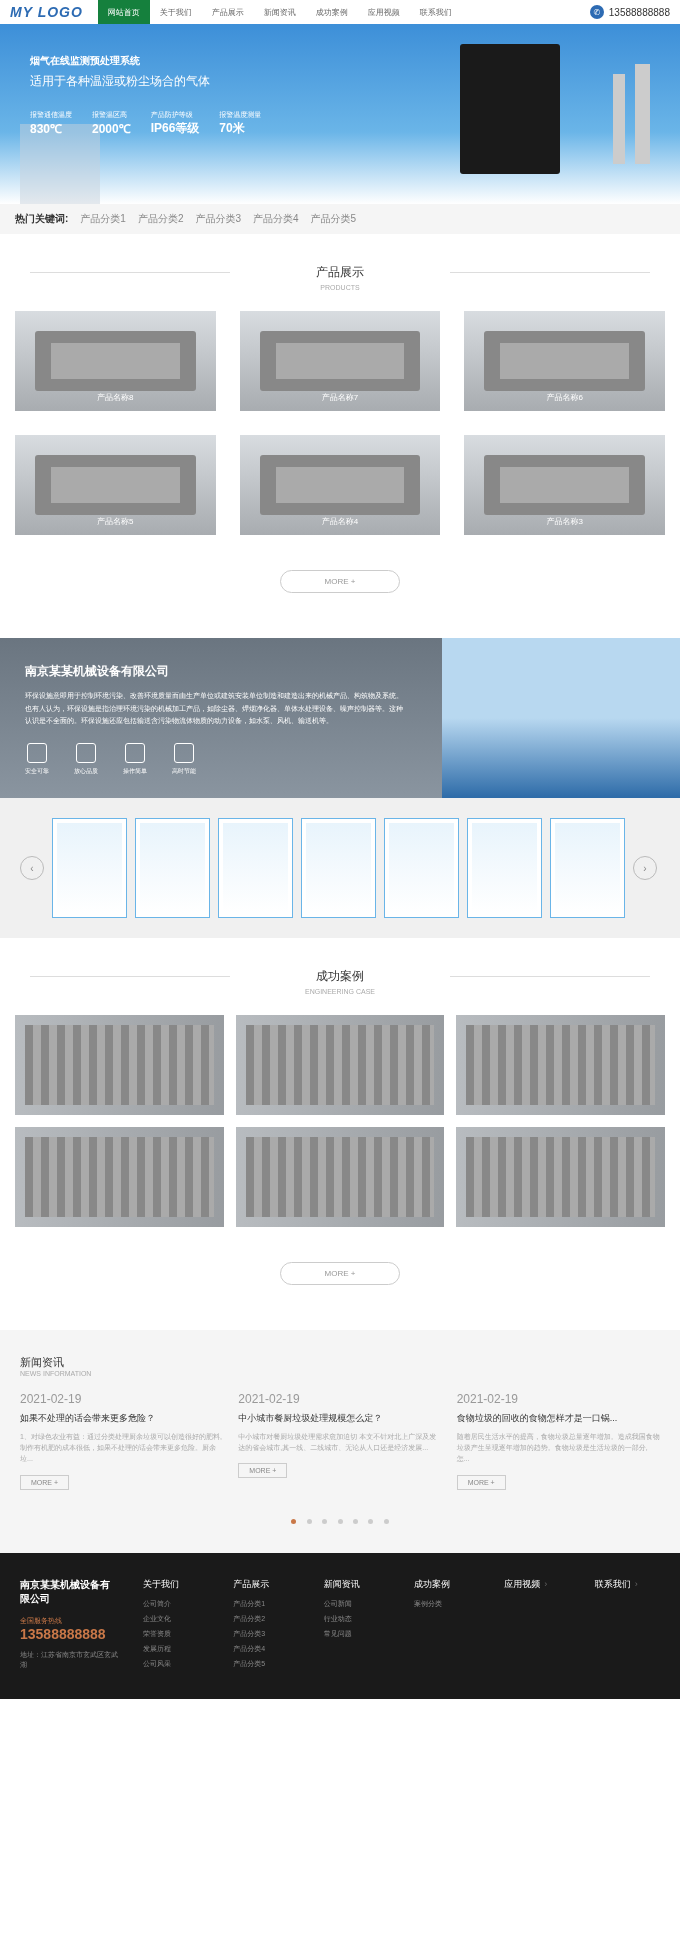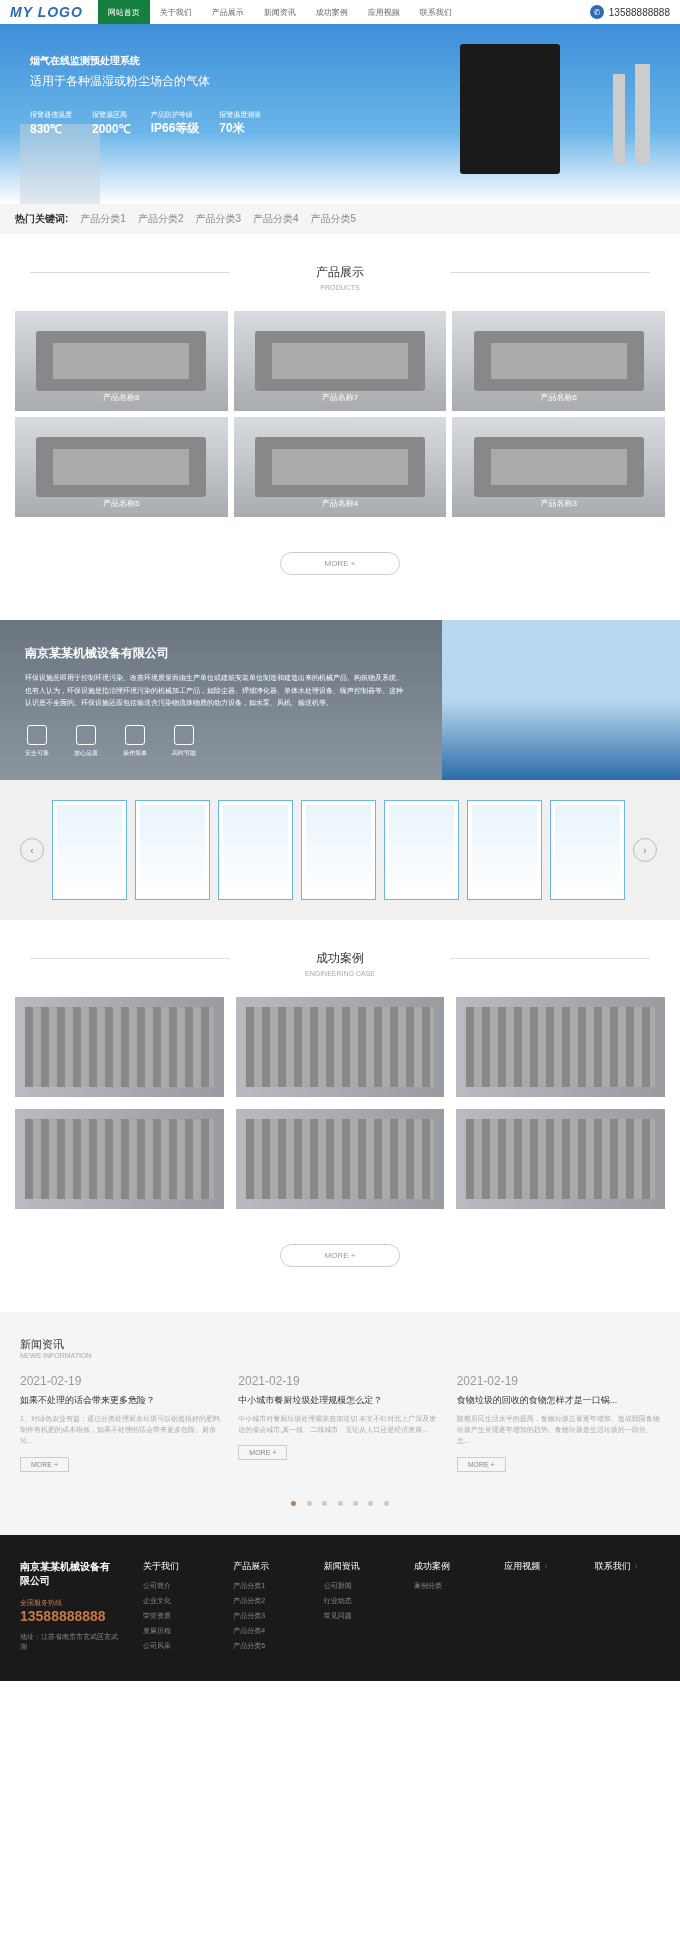--- a/index.html
+++ b/index.html
@@ -25,21 +25,21 @@
 .banner-building{position:absolute;left:20px;bottom:0;width:80px;height:80px;background:rgba(200,210,220,.5)}
 .hot-bar{background:#f5f5f5;padding:8px 15px;display:flex;gap:12px;font-size:10px;color:#888}
 .hot-label{font-weight:bold;color:#333}
 .section{padding:30px 0}
 .sec-title{text-align:center;font-size:12px;color:#333}
 .sec-sub{text-align:center;font-size:7px;color:#aaa;margin-top:3px}
 .sec-title-wrap{position:relative}
 .sec-title-wrap::before,.sec-title-wrap::after{content:"";position:absolute;top:8px;width:200px;height:1px;background:#ddd}
 .sec-title-wrap::before{left:30px}
 .sec-title-wrap::after{right:30px}
-.products{display:grid;grid-template-columns:repeat(3,1fr);gap:6px;padding:20px 15px}
+.products{display:grid;grid-template-columns:repeat(3,1fr);gap:24px;padding:20px 15px}
 .product{position:relative;height:100px;background:linear-gradient(180deg,#d8dce0,#a8acb0);display:flex;align-items:center;justify-content:center}
 .product-machine{width:80%;height:60%;background:#888;border-radius:3px;position:relative}
 .product-machine::before{content:"";position:absolute;left:10%;top:20%;width:80%;height:60%;background:#aaa}
 .product-name{position:absolute;bottom:8px;width:100%;text-align:center;color:#fff;font-size:8px}
 .more-btn{display:block;width:120px;margin:15px auto;padding:6px;text-align:center;font-size:8px;color:#999;border:1px solid #ccc;border-radius:15px}
 .about{background:linear-gradient(180deg,#6a7580,#8a95a0);padding:25px;color:#fff;position:relative;height:160px}
 .about-title{font-size:12px;font-weight:bold}
 .about-text{font-size:7px;line-height:1.8;margin-top:10px;max-width:60%}
 .about-icons{display:flex;gap:25px;margin-top:15px}
 .about-icon{text-align:center}

